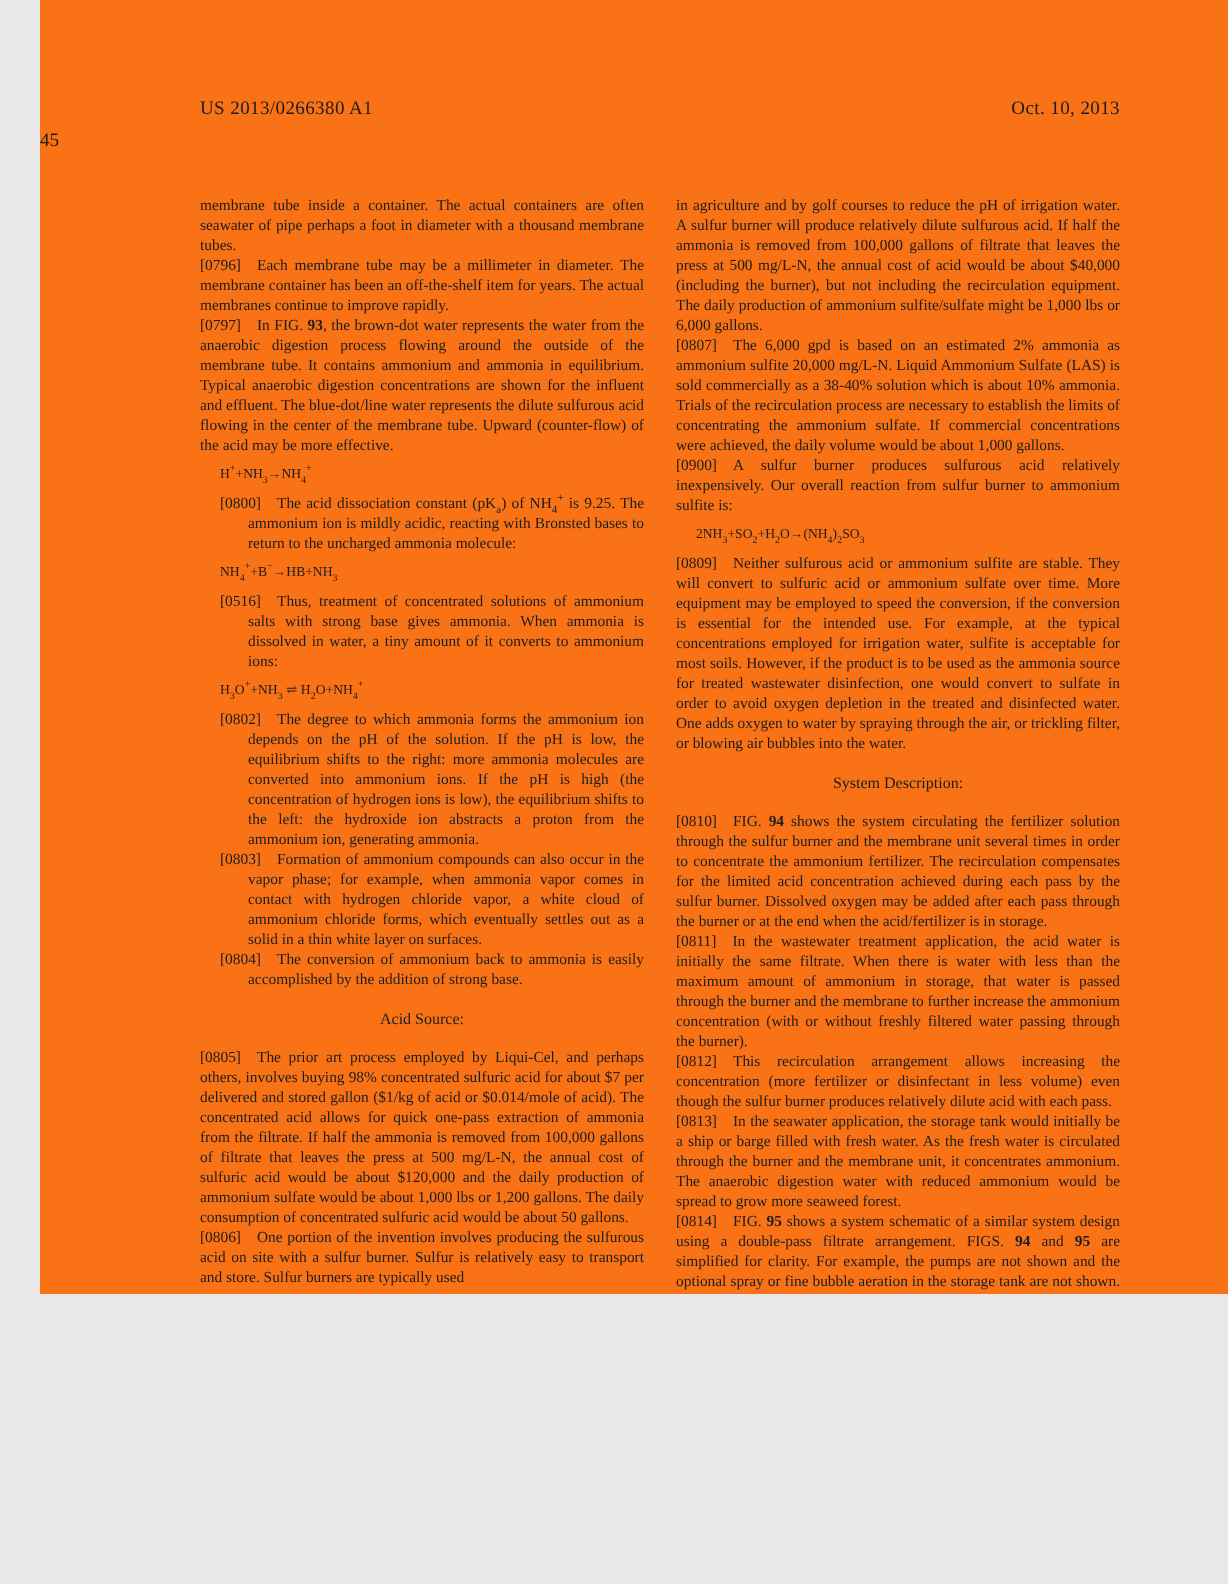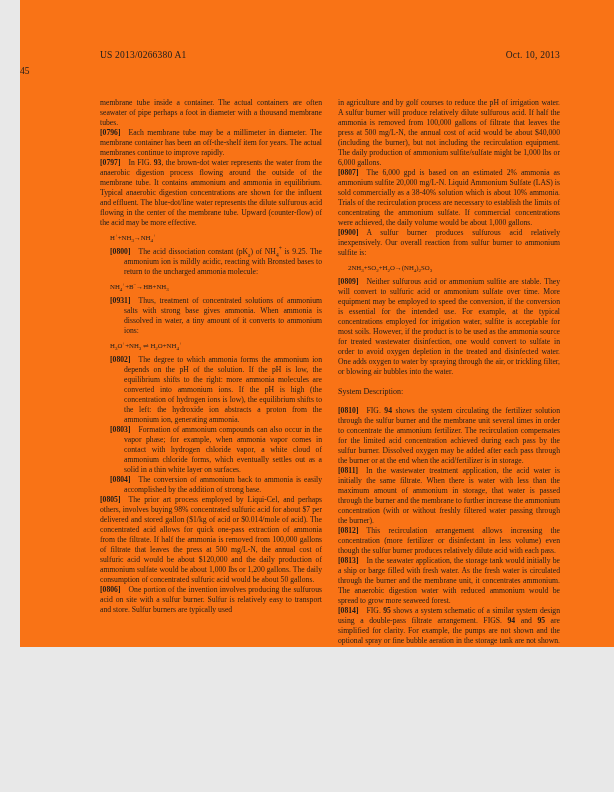--- a/index.html
+++ b/index.html
@@ -29,61 +29,62 @@
     padding:22px 74px 0 80px;
     gap:16px;
   }
   .col{
     width:222px;
     font-size:7.7px;
     line-height:10px;
     text-align:justify;
   }
   .para{margin:0;}
-  .para .pnum{margin-right:8px;font-weight:bold;}
+  .para .pnum{margin-right:8px;font-weight:normal;}
   .para.indent{
     padding-left:24px;
     text-indent:-14px;
   }
   .formula{
     margin:5px 0 5px 10px;
     font-size:6.8px;
     text-align:left;
     line-height:9px;
   }
   .formula sub,.formula sup{font-size:5px;}
   sub,sup{font-size:5.5px;line-height:0;}
   .heading{
     margin:10px 0 9px 0;
-    text-align:left;
+    text-align:center;
     font-size:8px;
   }
 </style>
 </head>
 <body>
 
 <div class="page">
   <div class="header">
     <span>US 2013/0266380 A1</span>
     <span>Oct. 10, 2013</span>
   </div>
   <div class="page-num">45</div>
   <div class="content">
     <div class="col" id="col-left">
         <div class="para">membrane tube inside a container. The actual containers are often seawater of pipe perhaps a foot in diameter with a thousand membrane tubes.</div>
         <div class="para"><b class="pnum">[0796]</b>Each membrane tube may be a millimeter in diameter. The membrane container has been an off-the-shelf item for years. The actual membranes continue to improve rapidly.</div>
         <div class="para"><b class="pnum">[0797]</b>In FIG. <b>93</b>, the brown-dot water represents the water from the anaerobic digestion process flowing around the outside of the membrane tube. It contains ammonium and ammonia in equilibrium. Typical anaerobic digestion concentrations are shown for the influent and effluent. The blue-dot/line water represents the dilute sulfurous acid flowing in the center of the membrane tube. Upward (counter-flow) of the acid may be more effective.</div>
         <div class="formula">H<sup>+</sup>+NH<sub>3</sub>→NH<sub>4</sub><sup>+</sup></div>
         <div class="para indent"><b class="pnum">[0800]</b>The acid dissociation constant (pK<sub>a</sub>) of NH<sub>4</sub><sup>+</sup> is 9.25. The ammonium ion is mildly acidic, reacting with Bronsted bases to return to the uncharged ammonia molecule:</div>
         <div class="formula">NH<sub>4</sub><sup>+</sup>+B<sup>−</sup>→HB+NH<sub>3</sub></div>
-        <div class="para indent"><b class="pnum">[0931]</b>Thus, treatment of concentrated solutions of ammonium salts with strong base gives ammonia. When ammonia is dissolved in water, a tiny amount of it converts to ammonium ions:</div>
+        <div class="para indent"><b class="pnum">[0516]</b>Thus, treatment of concentrated solutions of ammonium salts with strong base gives ammonia. When ammonia is dissolved in water, a tiny amount of it converts to ammonium ions:</div>
         <div class="formula">H<sub>3</sub>O<sup>+</sup>+NH<sub>3</sub> ⇌ H<sub>2</sub>O+NH<sub>4</sub><sup>+</sup></div>
         <div class="para indent"><b class="pnum">[0802]</b>The degree to which ammonia forms the ammonium ion depends on the pH of the solution. If the pH is low, the equilibrium shifts to the right: more ammonia molecules are converted into ammonium ions. If the pH is high (the concentration of hydrogen ions is low), the equilibrium shifts to the left: the hydroxide ion abstracts a proton from the ammonium ion, generating ammonia.</div>
         <div class="para indent"><b class="pnum">[0803]</b>Formation of ammonium compounds can also occur in the vapor phase; for example, when ammonia vapor comes in contact with hydrogen chloride vapor, a white cloud of ammonium chloride forms, which eventually settles out as a solid in a thin white layer on surfaces.</div>
         <div class="para indent"><b class="pnum">[0804]</b>The conversion of ammonium back to ammonia is easily accomplished by the addition of strong base.</div>
+        <div class="heading">Acid Source:</div>
         <div class="para"><b class="pnum">[0805]</b>The prior art process employed by Liqui-Cel, and perhaps others, involves buying 98% concentrated sulfuric acid for about $7 per delivered and stored gallon ($1/kg of acid or $0.014/mole of acid). The concentrated acid allows for quick one-pass extraction of ammonia from the filtrate. If half the ammonia is removed from 100,000 gallons of filtrate that leaves the press at 500 mg/L-N, the annual cost of sulfuric acid would be about $120,000 and the daily production of ammonium sulfate would be about 1,000 lbs or 1,200 gallons. The daily consumption of concentrated sulfuric acid would be about 50 gallons.</div>
         <div class="para"><b class="pnum">[0806]</b>One portion of the invention involves producing the sulfurous acid on site with a sulfur burner. Sulfur is relatively easy to transport and store. Sulfur burners are typically used</div>
       </div>
     <div class="col" id="col-right">
         <div class="para">in agriculture and by golf courses to reduce the pH of irrigation water. A sulfur burner will produce relatively dilute sulfurous acid. If half the ammonia is removed from 100,000 gallons of filtrate that leaves the press at 500 mg/L-N, the annual cost of acid would be about $40,000 (including the burner), but not including the recirculation equipment. The daily production of ammonium sulfite/sulfate might be 1,000 lbs or 6,000 gallons.</div>
         <div class="para"><b class="pnum">[0807]</b>The 6,000 gpd is based on an estimated 2% ammonia as ammonium sulfite 20,000 mg/L-N. Liquid Ammonium Sulfate (LAS) is sold commercially as a 38-40% solution which is about 10% ammonia. Trials of the recirculation process are necessary to establish the limits of concentrating the ammonium sulfate. If commercial concentrations were achieved, the daily volume would be about 1,000 gallons.</div>
         <div class="para"><b class="pnum">[0900]</b>A sulfur burner produces sulfurous acid relatively inexpensively. Our overall reaction from sulfur burner to ammonium sulfite is:</div>
         <div class="formula">2NH<sub>3</sub>+SO<sub>2</sub>+H<sub>2</sub>O→(NH<sub>4</sub>)<sub>2</sub>SO<sub>3</sub></div>
         <div class="para"><b class="pnum">[0809]</b>Neither sulfurous acid or ammonium sulfite are stable. They will convert to sulfuric acid or ammonium sulfate over time. More equipment may be employed to speed the conversion, if the conversion is essential for the intended use. For example, at the typical concentrations employed for irrigation water, sulfite is acceptable for most soils. However, if the product is to be used as the ammonia source for treated wastewater disinfection, one would convert to sulfate in order to avoid oxygen depletion in the treated and disinfected water. One adds oxygen to water by spraying through the air, or trickling filter, or blowing air bubbles into the water.</div>
         <div class="heading">System Description:</div>

